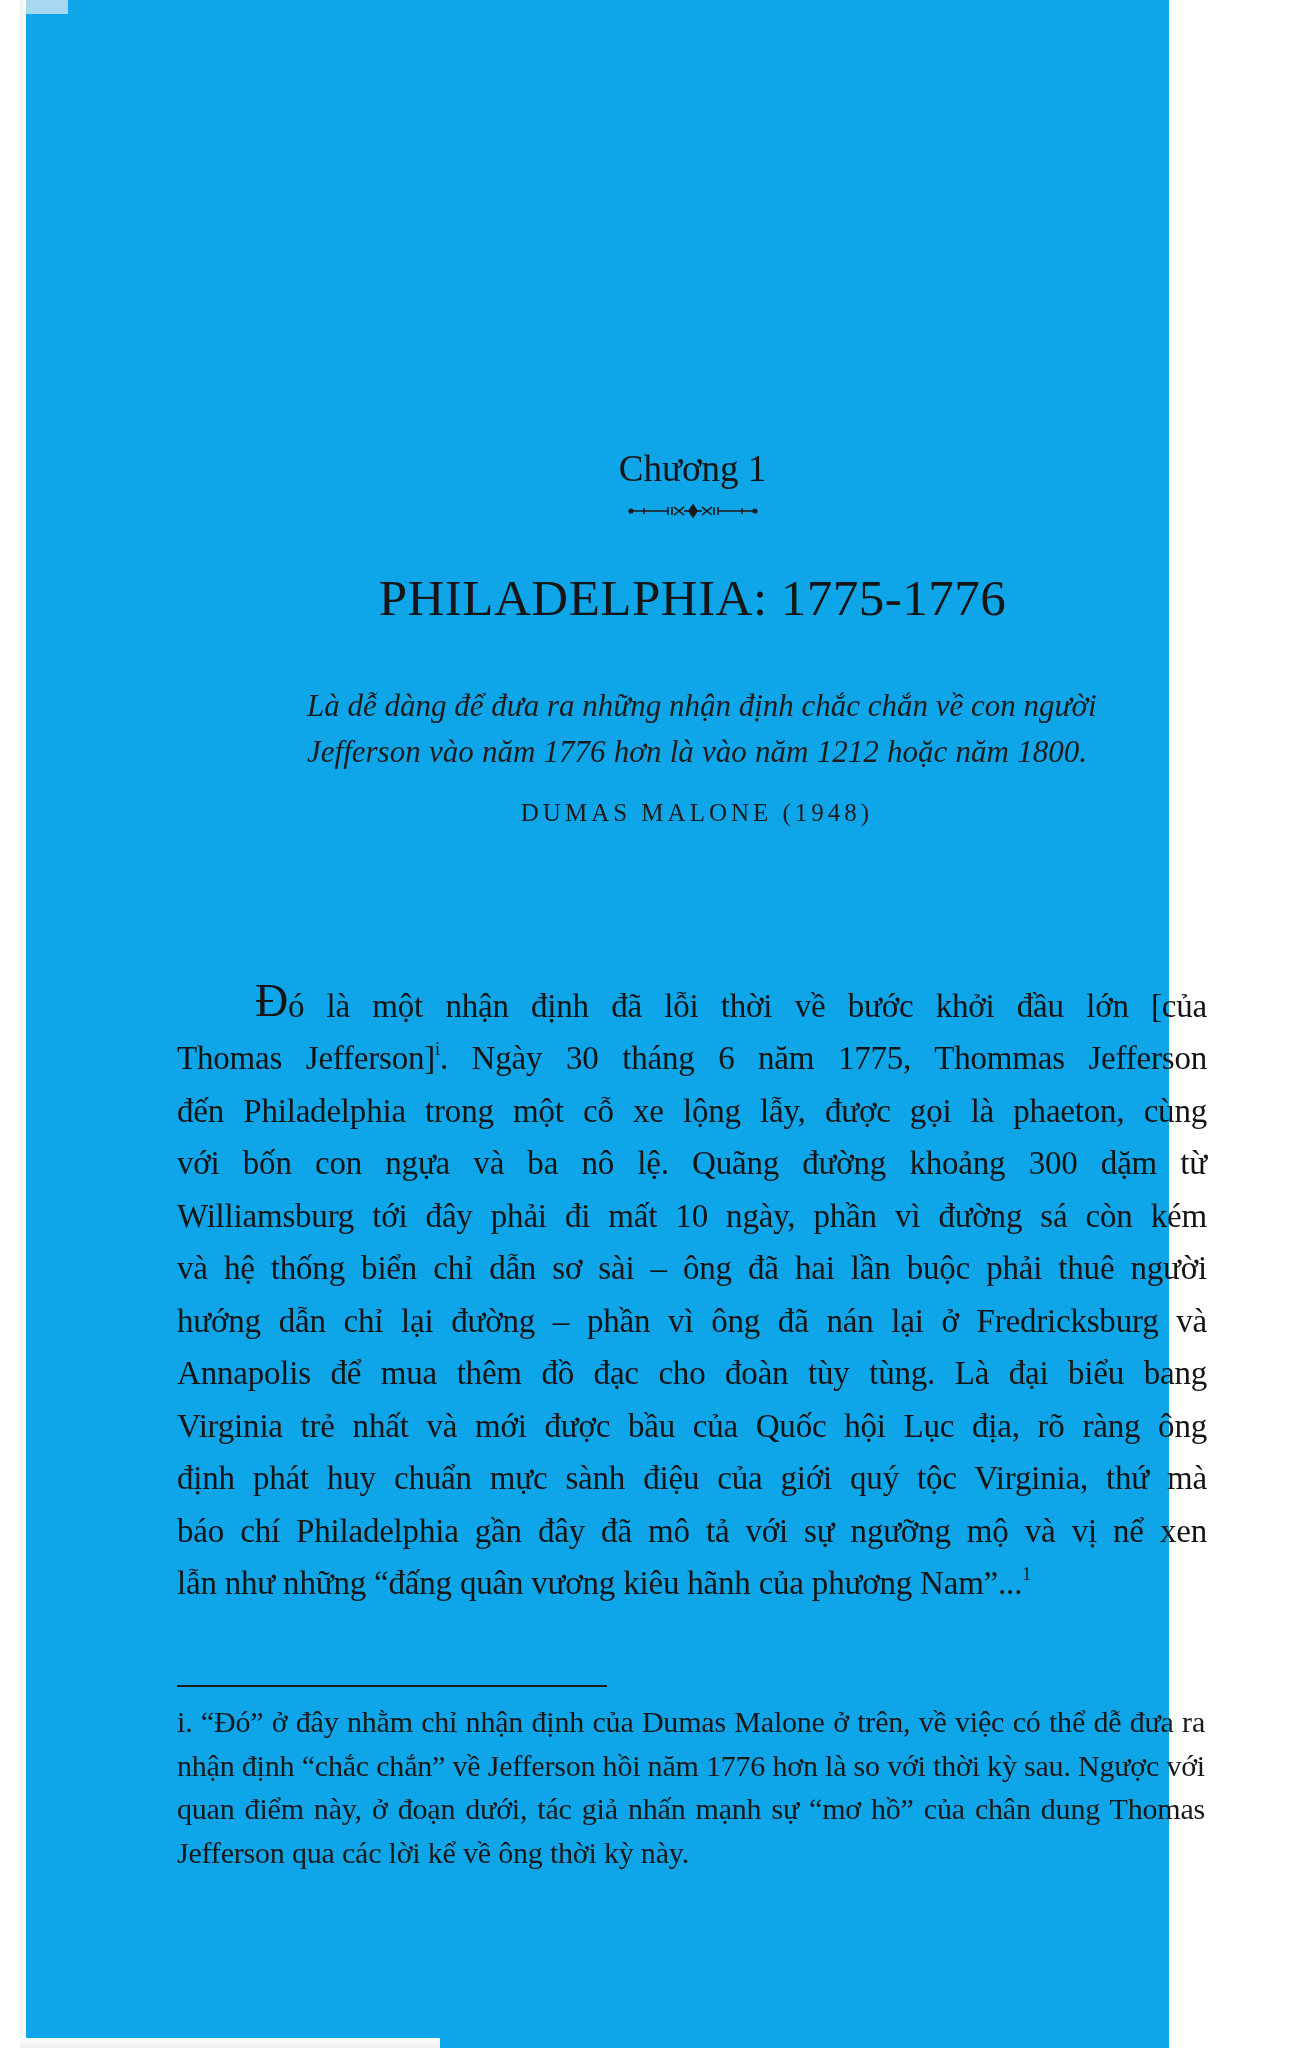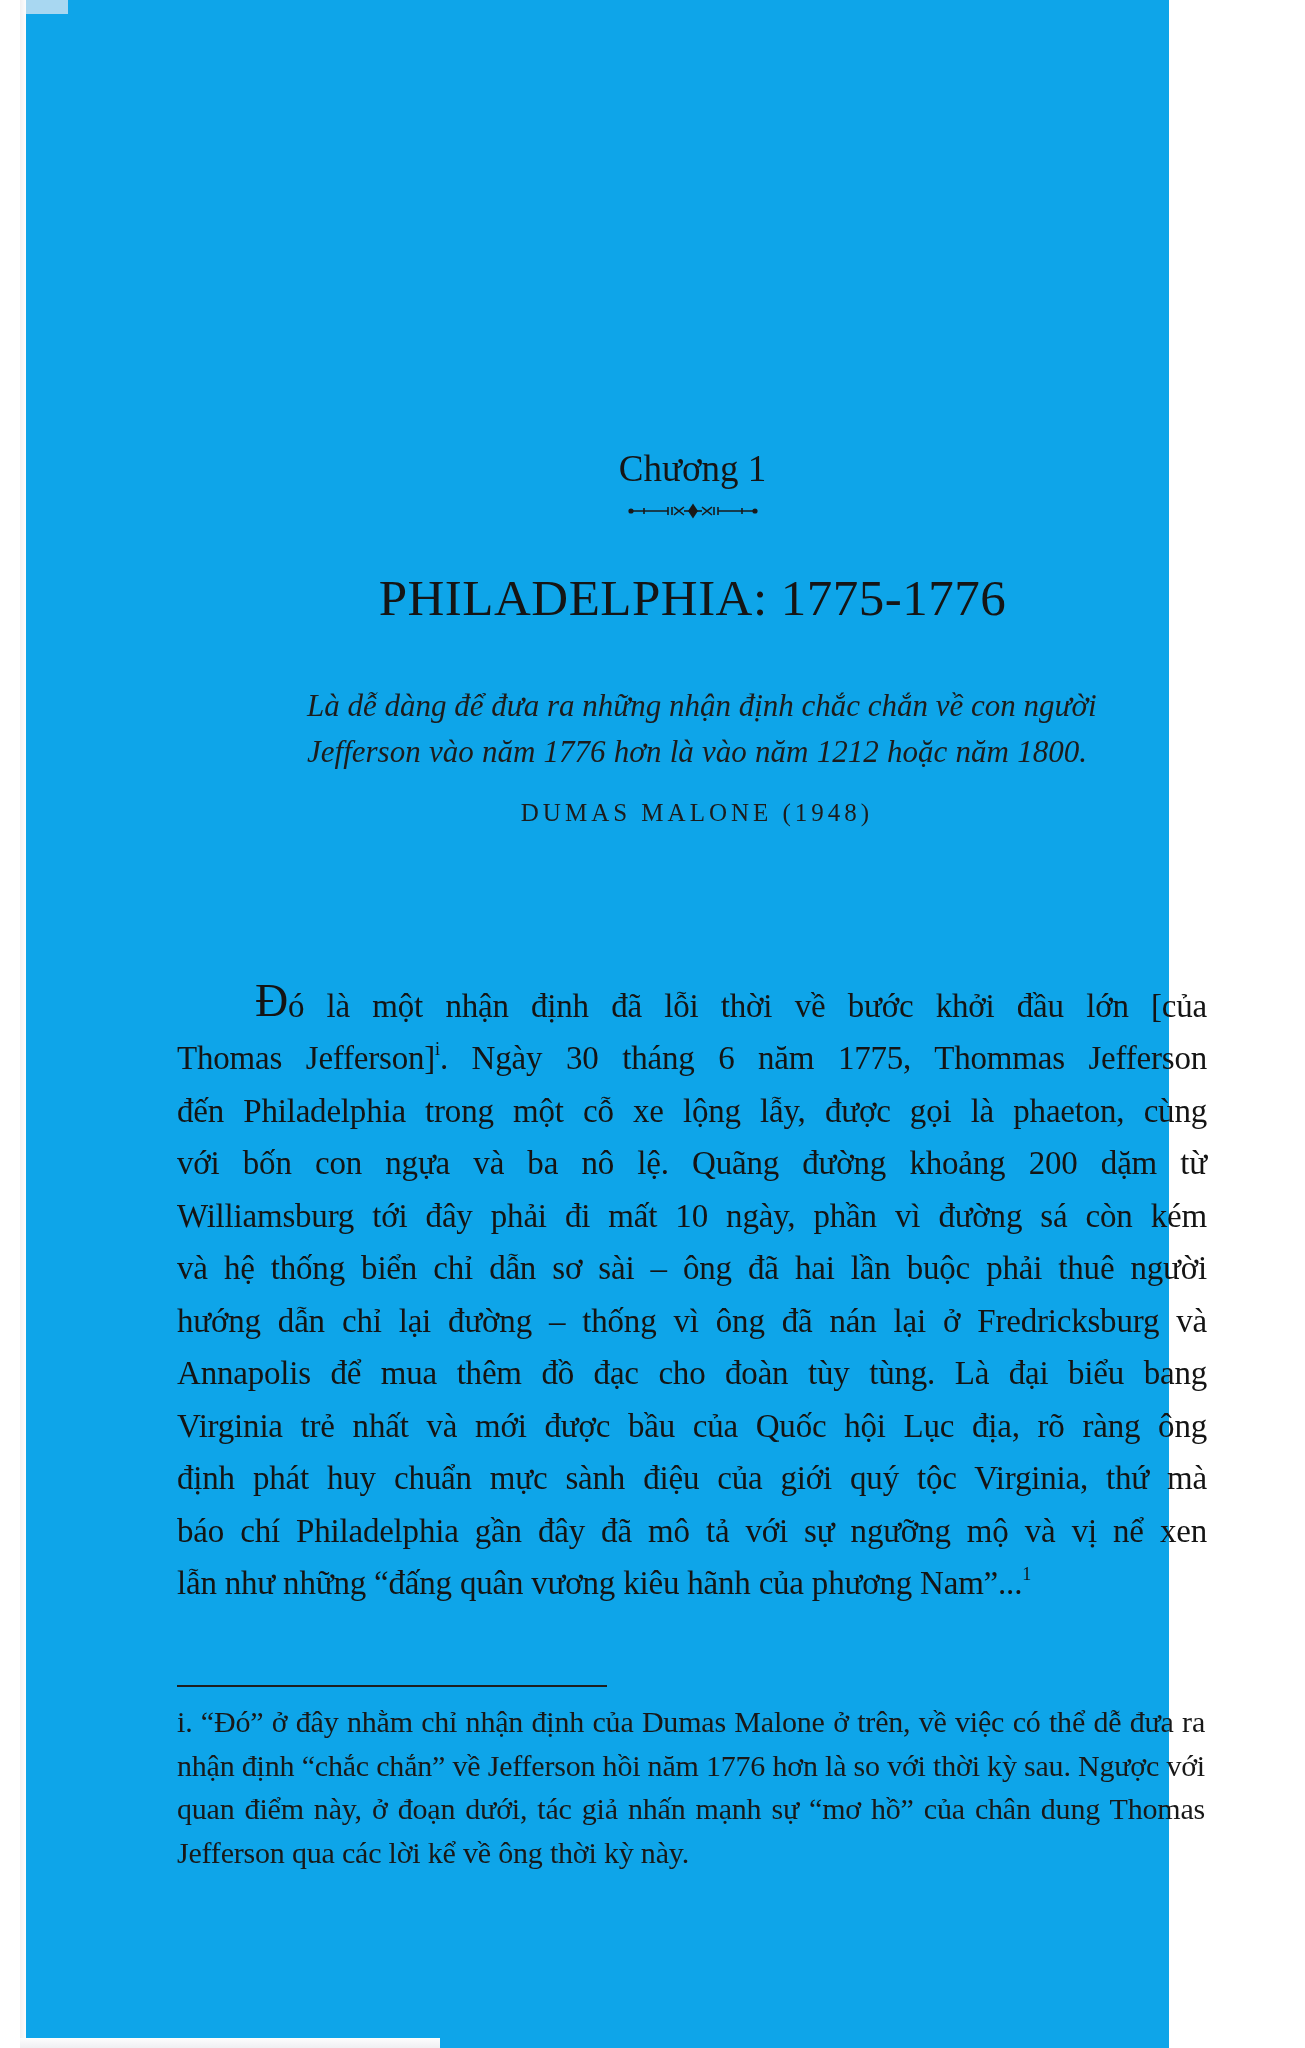--- a/index.html
+++ b/index.html
@@ -188,24 +188,24 @@
 
   <div>
     <div class="body-line" style="top: 981px; left: 157px; width: 80px; text-align: left; text-align-last: left;">
       <span style="position:absolute; left:78px; top:-2px;" class="drop-d">Đ</span>
     </div>
     <div class="body-line first" style="top: 984px; left: 268px; width: 919px;">ó là một nhận định đã lỗi thời về bước khởi đầu lớn [của</div>
 
     <div class="body-line" style="top: 1036px;"><span>Thomas Jefferson]</span><sup class="fn">i</sup><span>. Ngày 30 tháng 6 năm 1775, Thommas Jefferson</span></div>
 
     <div class="body-line" style="top: 1089px;">đến Philadelphia trong một cỗ xe lộng lẫy, được gọi là phaeton, cùng</div>
-    <div class="body-line" style="top: 1141px;">với bốn con ngựa và ba nô lệ. Quãng đường khoảng 200 dặm từ</div>
+    <div class="body-line" style="top: 1141px;">với bốn con ngựa và ba nô lệ. Quãng đường khoảng 300 dặm từ</div>
     <div class="body-line" style="top: 1194px;">Williamsburg tới đây phải đi mất 10 ngày, phần vì đường sá còn kém</div>
     <div class="body-line" style="top: 1246px;">và hệ thống biển chỉ dẫn sơ sài – ông đã hai lần buộc phải thuê người</div>
-    <div class="body-line" style="top: 1299px;">hướng dẫn chỉ lại đường – thống vì ông đã nán lại ở Fredricksburg và</div>
+    <div class="body-line" style="top: 1299px;">hướng dẫn chỉ lại đường – phần vì ông đã nán lại ở Fredricksburg và</div>
     <div class="body-line" style="top: 1351px;">Annapolis để mua thêm đồ đạc cho đoàn tùy tùng. Là đại biểu bang</div>
     <div class="body-line" style="top: 1404px;">Virginia trẻ nhất và mới được bầu của Quốc hội Lục địa, rõ ràng ông</div>
     <div class="body-line" style="top: 1456px;">định phát huy chuẩn mực sành điệu của giới quý tộc Virginia, thứ mà</div>
     <div class="body-line" style="top: 1509px;">báo chí Philadelphia gần đây đã mô tả với sự ngưỡng mộ và vị nể xen</div>
     <div class="body-line last" style="top: 1561px;"><span>lẫn như những “đấng quân vương kiêu hãnh của phương Nam”...</span><sup class="fn">1</sup></div>
   </div>
 
   <div class="footnote-rule"></div>
   <div>
     <div class="footnote-line" style="top: 1705px;">i. “Đó” ở đây nhằm chỉ nhận định của Dumas Malone ở trên, về việc có thể dễ đưa ra</div>

